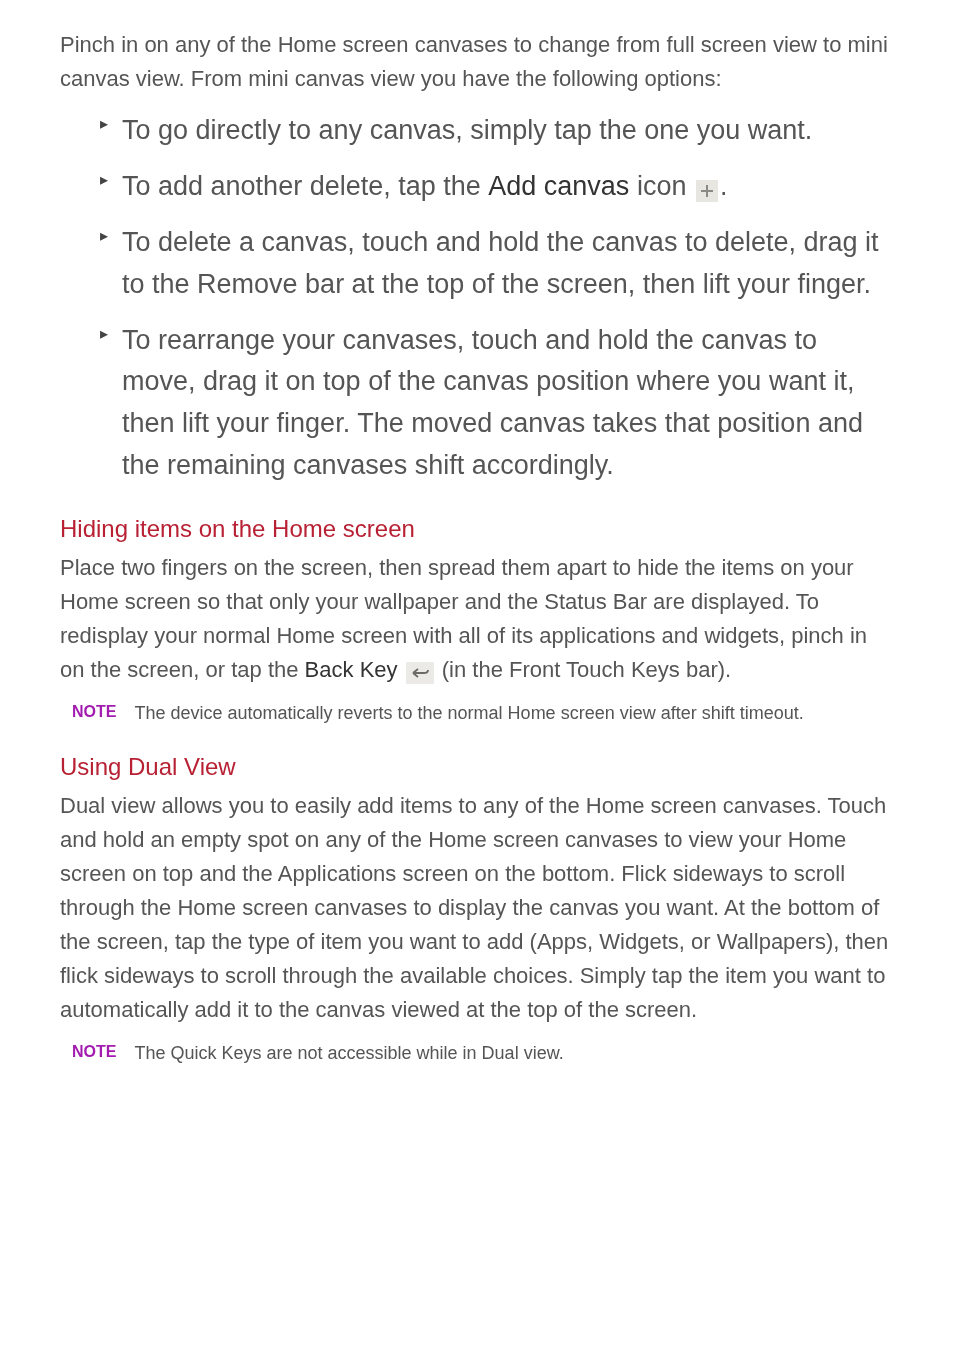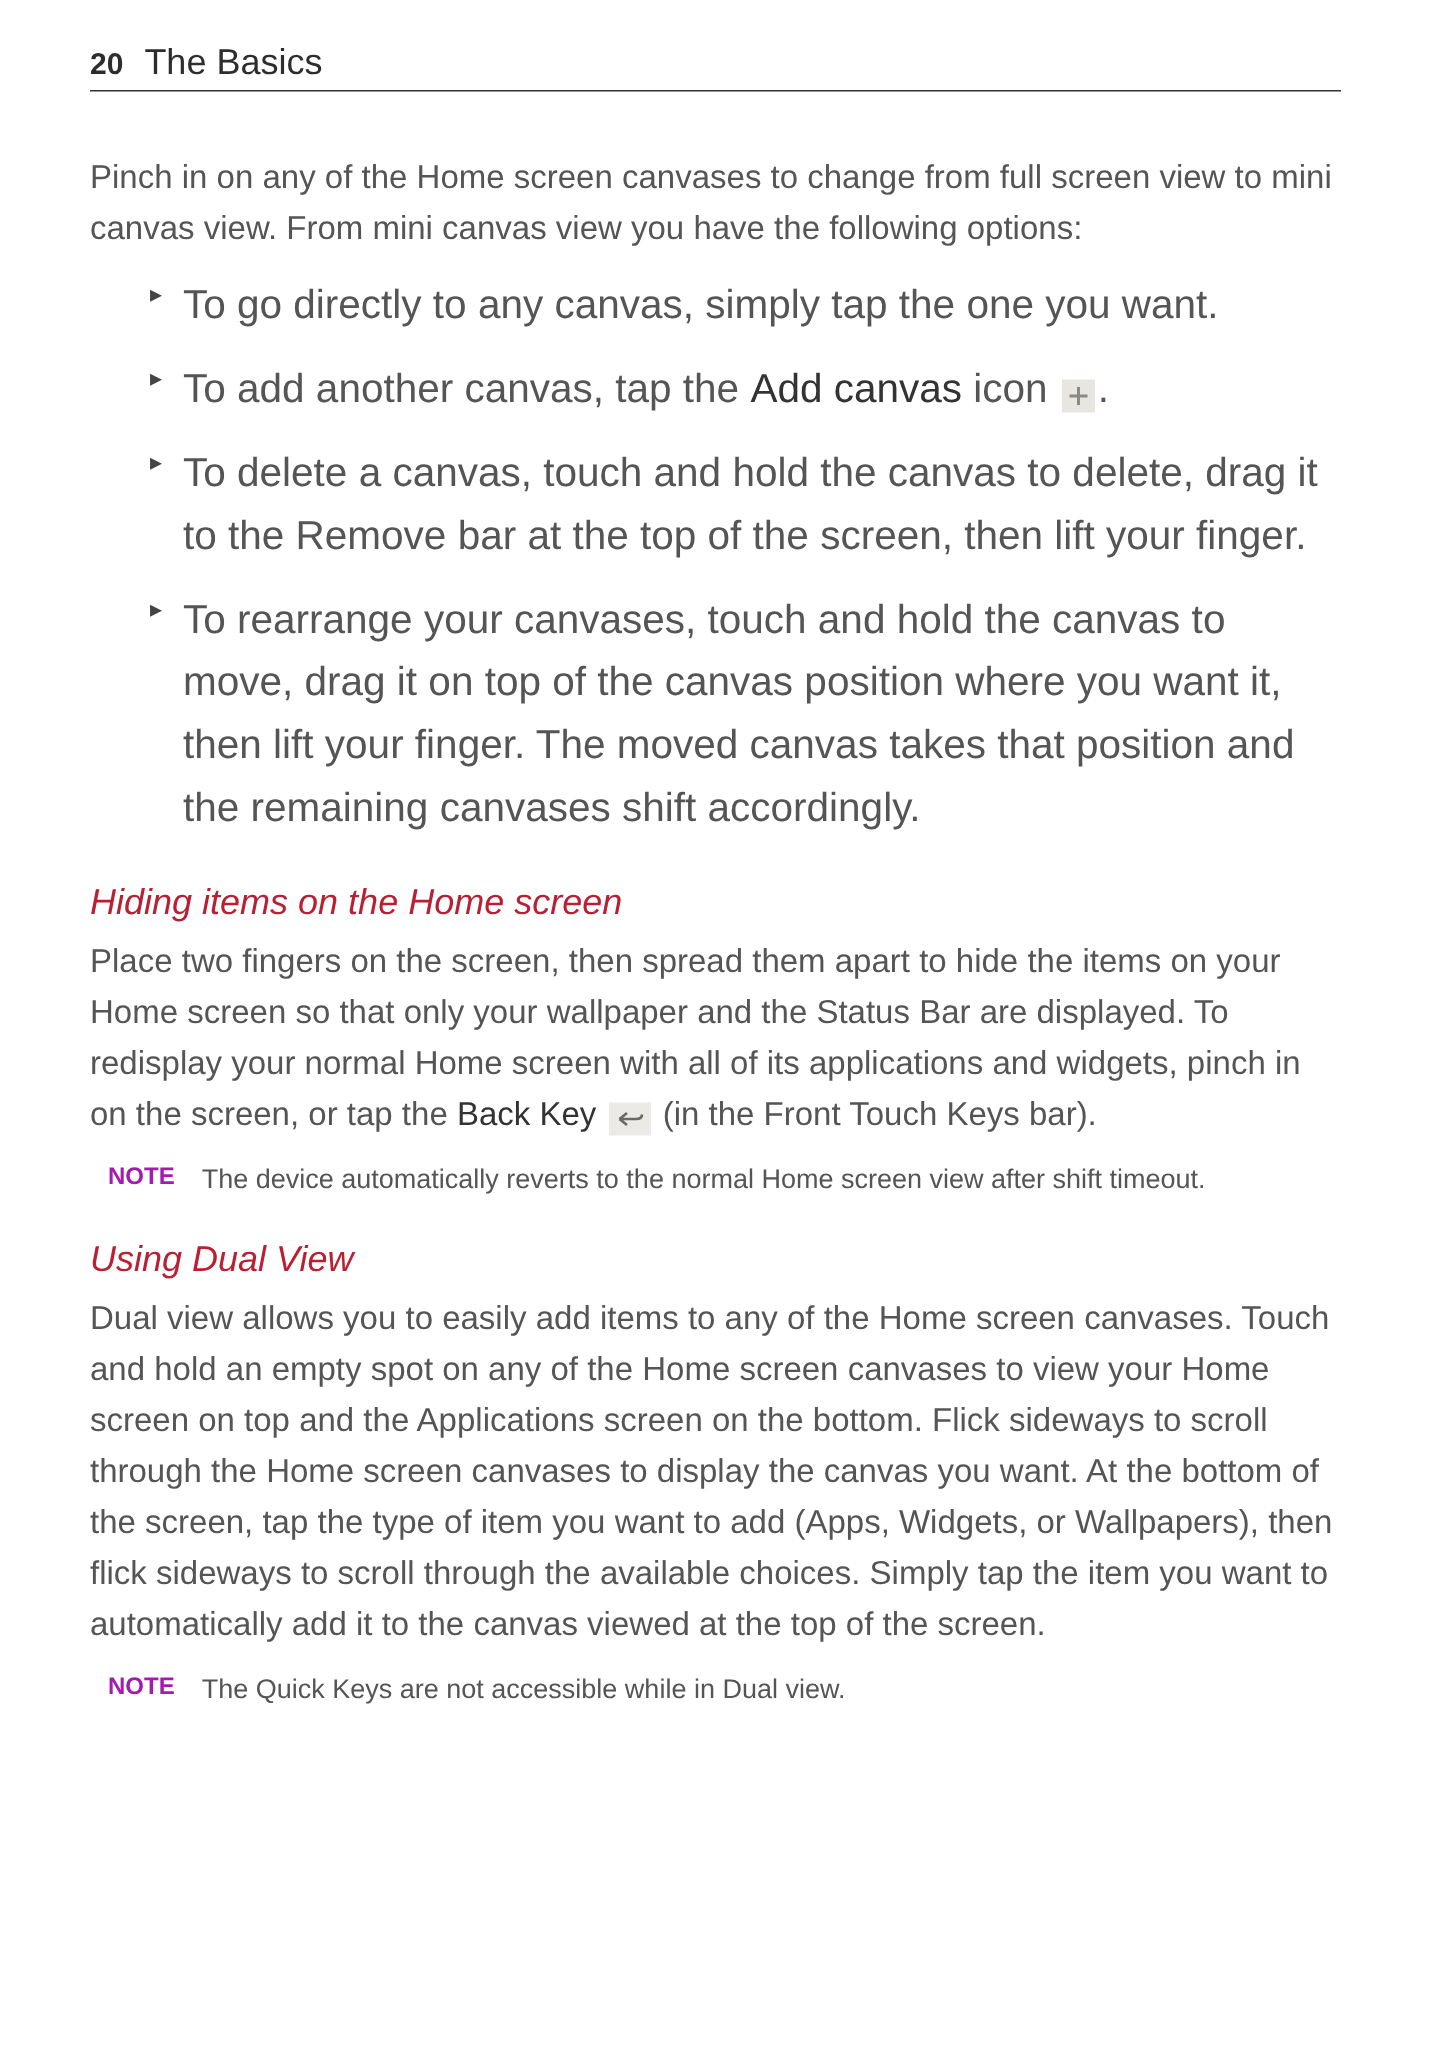--- a/index.html
+++ b/index.html
@@ -63,21 +63,20 @@
   }
   .bold-inline {
     font-weight: 400;
     color: #333;
   }
   .subheading {
     font-size: 24px;
     color: #b82034;
     margin: 26px 0 8px 0;
     font-weight: 400;
-    font-style: italic;
   }
   .note-row {
     display: flex;
     gap: 18px;
     margin: 10px 0 16px 12px;
     align-items: flex-start;
   }
   .note-label {
     font-size: 16px;
     font-weight: 700;
@@ -112,31 +111,27 @@
     vertical-align: -3px;
     margin: 0 2px;
   }
   .icon-back svg { width: 20px; height: 14px; stroke: #6a6a66; stroke-width: 1.8; fill: none; }
 </style>
 </head>
 <body>
 
 <div class="page">
 
-  <div class="header-row">
-    <span class="page-number">20</span>
-    <span class="section-title">The Basics</span>
-  </div>
 
   <p class="body-text">Pinch in on any of the Home screen canvases to change from full screen view to mini canvas view. From mini canvas view you have the following options:</p>
 
   <ul class="bullets">
     <li><span>To go directly to any canvas, simply tap the one you want.</span></li>
     <li>
-      <span>To add another canvas, tap the </span><span class="bold-inline">Add canvas</span><span> icon </span><span class="icon-box icon-plus">
+      <span>To add another delete, tap the </span><span class="bold-inline">Add canvas</span><span> icon </span><span class="icon-box icon-plus">
           <svg viewBox="0 0 14 14">
             <line x1="7" y1="1" x2="7" y2="13"></line>
             <line x1="1" y1="7" x2="13" y2="7"></line>
           </svg>
         </span><span>.</span>
     </li>
     <li><span>To delete a canvas, touch and hold the canvas to delete, drag it to the Remove bar at the top of the screen, then lift your finger.</span></li>
     <li><span>To rearrange your canvases, touch and hold the canvas to move, drag it on top of the canvas position where you want it, then lift your finger. The moved canvas takes that position and the remaining canvases shift accordingly.</span></li>
   </ul>
 

